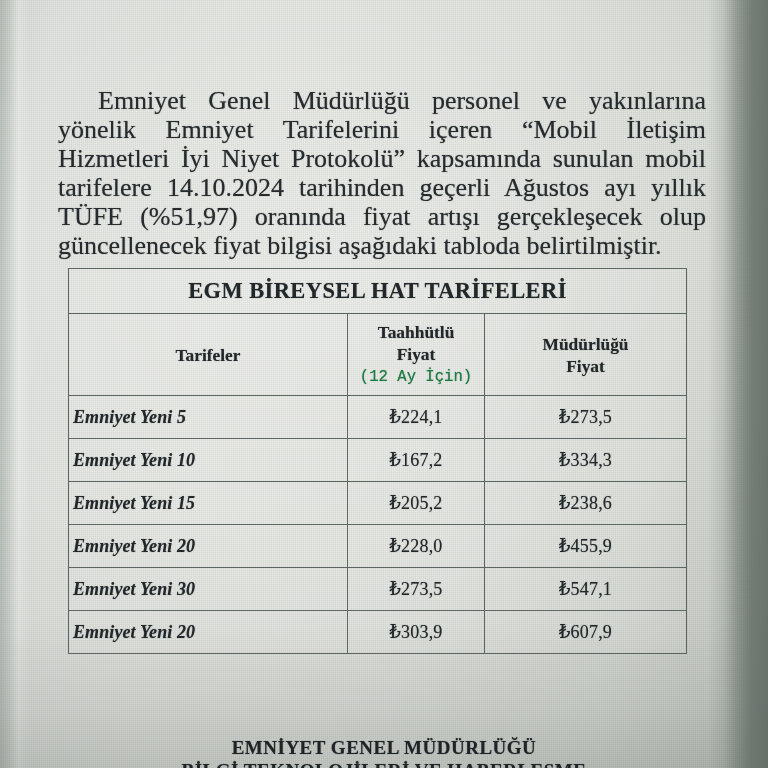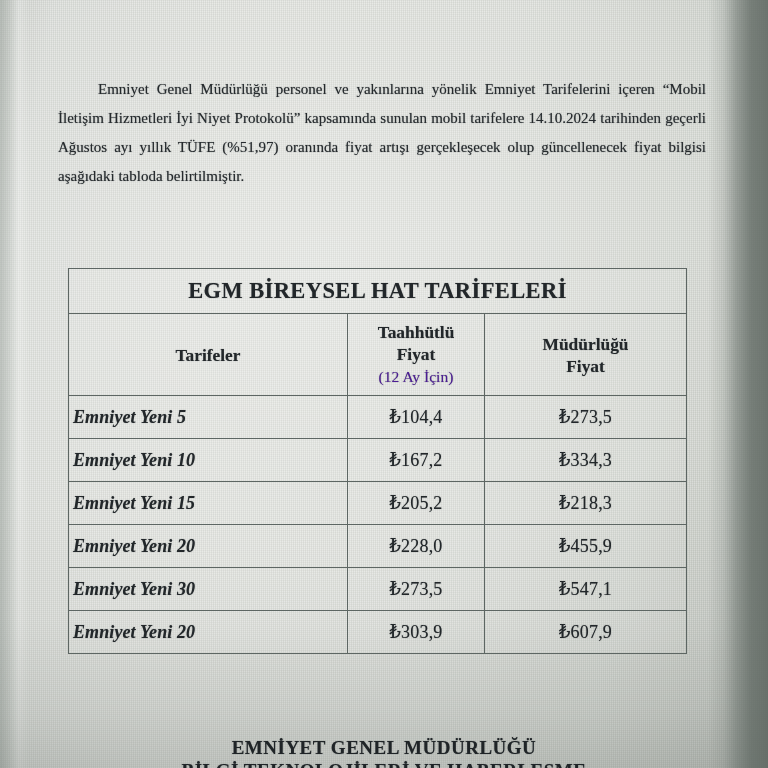--- a/index.html
+++ b/index.html
@@ -98,21 +98,21 @@
   .content {
     position: absolute;
     inset: 0;
   }
 
   .intro {
     position: absolute;
     left: 58px;
     top: 60px;
     width: 648px;
-    font-size: 15px;
+    font-size: 26px;
     line-height: 29px;
     text-align: justify;
     text-indent: 40px;
     color: #262b2e;
     text-shadow: 0 0 1.1px rgba(40,46,50,0.55);
   }
 
   
   .tariff-table {
     position: absolute;
@@ -146,22 +146,23 @@
     text-align: center;
     font-size: 17.4px;
     font-weight: bold;
     line-height: 22px;
     vertical-align: middle;
   }
   .head-sub {
     display: block;
     font-weight: normal;
     font-size: 15.6px;
-    color: #4c1d95;
+    color: #15803d;
     padding-top: 1px;
+    font-family: Liberation Mono, monospace;
   }
 
   .row-label {
     height: 34px;
     font-size: 18px;
     font-weight: bold;
     padding-left: 9px;
     letter-spacing: 0.1px;
     font-style: italic;
   }
@@ -226,32 +227,32 @@
           </th>
           <th class="head-cell">
             <span>Müdürlüğü</span><br>
             <span>Fiyat</span>
           </th>
         </tr>
       </thead>
       <tbody id="tariff-rows">
           <tr>
             <td class="row-label">Emniyet Yeni 5</td>
-            <td class="row-price">₺104,4</td>
+            <td class="row-price">₺224,1</td>
             <td class="row-price">₺273,5</td>
           </tr>
           <tr>
             <td class="row-label">Emniyet Yeni 10</td>
             <td class="row-price">₺167,2</td>
             <td class="row-price">₺334,3</td>
           </tr>
           <tr>
             <td class="row-label">Emniyet Yeni 15</td>
             <td class="row-price">₺205,2</td>
-            <td class="row-price">₺218,3</td>
+            <td class="row-price">₺238,6</td>
           </tr>
           <tr>
             <td class="row-label">Emniyet Yeni 20</td>
             <td class="row-price">₺228,0</td>
             <td class="row-price">₺455,9</td>
           </tr>
           <tr>
             <td class="row-label">Emniyet Yeni 30</td>
             <td class="row-price">₺273,5</td>
             <td class="row-price">₺547,1</td>

